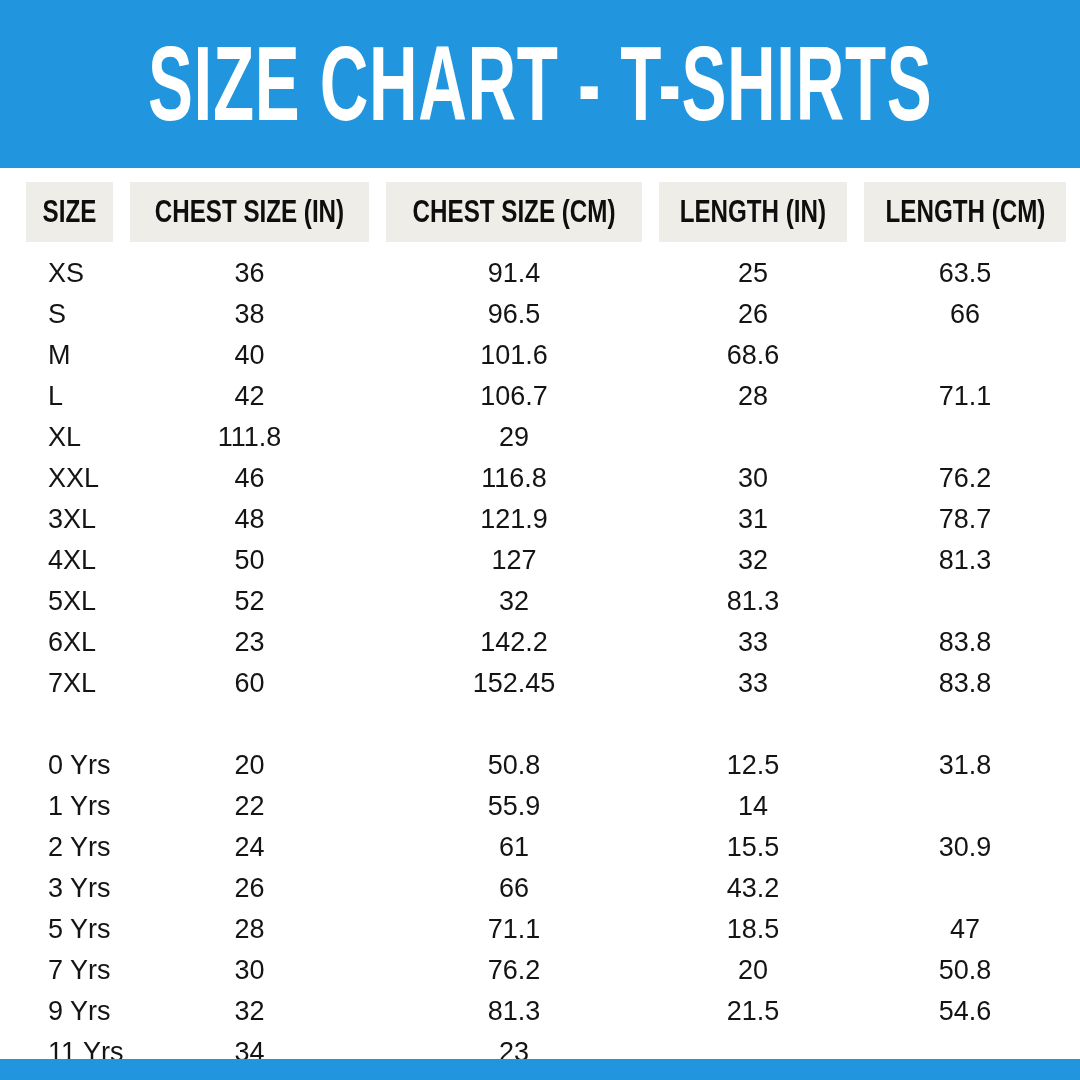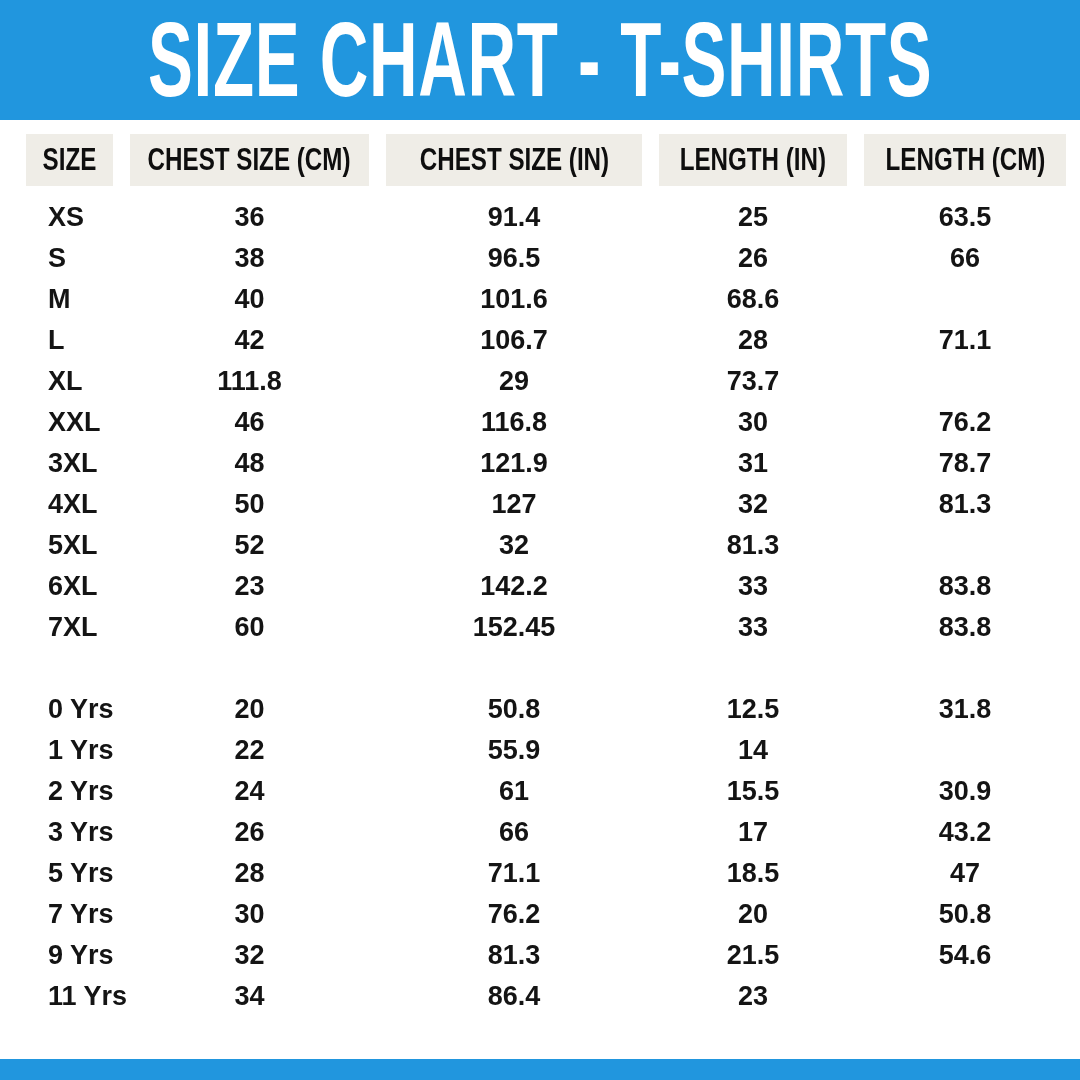--- a/index.html
+++ b/index.html
@@ -15,21 +15,21 @@
     position: relative;
     overflow: hidden;
     background: #ffffff;
     font-family: "Liberation Sans", sans-serif;
     color: var(--text);
   }
 
   
   .top-banner {
     width: 100%;
-    height: 120px;
+    height: 168px;
     background: var(--blue);
     display: flex;
     align-items: center;
     justify-content: center;
   }
   .banner-title {
     color: #ffffff;
     font-size: 102px;
     font-weight: bold;
     white-space: nowrap;
@@ -44,34 +44,34 @@
   }
   .grid-row {
     display: grid;
     grid-template-columns: 87px 239px 256px 188px 202px;
     column-gap: 17px;
     align-items: center;
   }
   .header-row { margin-bottom: 11px; }
   .header-cell {
     background: var(--header-bg);
-    height: 52px;
+    height: 60px;
     display: flex;
     align-items: center;
     justify-content: center;
   }
   .header-cell span {
     font-weight: bold;
     font-size: 31px;
     white-space: nowrap;
     transform: scaleX(0.78);
     transform-origin: center center;
     color: #0e0e0e;
   }
-  .data-row { height: 41px; font-weight: bold; }
+  .data-row { height: 41px; }
   .cell {
     font-size: 27px;
     text-align: center;
     line-height: 41px;
     white-space: nowrap;
   }
   .cell.size-cell {
     text-align: left;
     padding-left: 22px;
   }
@@ -93,24 +93,24 @@
 <div class="top-banner">
   <div class="banner-title">SIZE CHART - T-SHIRTS</div>
 </div>
 
 <div class="table-wrap">
   <div class="grid-row header-row">
       <div class="header-cell">
         <span>SIZE</span>
       </div>
       <div class="header-cell">
+        <span>CHEST SIZE (IN)</span>
+      </div>
+      <div class="header-cell">
         <span>CHEST SIZE (CM)</span>
-      </div>
-      <div class="header-cell">
-        <span>CHEST SIZE (IN)</span>
       </div>
       <div class="header-cell">
         <span>LENGTH (IN)</span>
       </div>
       <div class="header-cell">
         <span>LENGTH (CM)</span>
       </div>
     </div>
 
   <div>
@@ -138,21 +138,20 @@
         <div class="cell size-cell">L</div>
         <div class="cell">42</div>
         <div class="cell">106.7</div>
         <div class="cell">28</div>
         <div class="cell">71.1</div>
       </div>
       <div class="grid-row data-row">
         <div class="cell size-cell">XL</div>
         <div class="cell">111.8</div>
         <div class="cell">29</div>
-        <div class="cell">73.7</div>
       </div>
       <div class="grid-row data-row">
         <div class="cell size-cell">XXL</div>
         <div class="cell">46</div>
         <div class="cell">116.8</div>
         <div class="cell">30</div>
         <div class="cell">76.2</div>
       </div>
       <div class="grid-row data-row">
         <div class="cell size-cell">3XL</div>
@@ -210,21 +209,20 @@
         <div class="cell size-cell">2 Yrs</div>
         <div class="cell">24</div>
         <div class="cell">61</div>
         <div class="cell">15.5</div>
         <div class="cell">30.9</div>
       </div>
       <div class="grid-row data-row">
         <div class="cell size-cell">3 Yrs</div>
         <div class="cell">26</div>
         <div class="cell">66</div>
-        <div class="cell">17</div>
         <div class="cell">43.2</div>
       </div>
       <div class="grid-row data-row">
         <div class="cell size-cell">5 Yrs</div>
         <div class="cell">28</div>
         <div class="cell">71.1</div>
         <div class="cell">18.5</div>
         <div class="cell">47</div>
       </div>
       <div class="grid-row data-row">
@@ -237,19 +235,18 @@
       <div class="grid-row data-row">
         <div class="cell size-cell">9 Yrs</div>
         <div class="cell">32</div>
         <div class="cell">81.3</div>
         <div class="cell">21.5</div>
         <div class="cell">54.6</div>
       </div>
       <div class="grid-row data-row">
         <div class="cell size-cell">11 Yrs</div>
         <div class="cell">34</div>
-        <div class="cell">86.4</div>
         <div class="cell">23</div>
       </div>
     </div>
 </div>
 
 <div class="bottom-bar"></div>
 
 </body></html>

